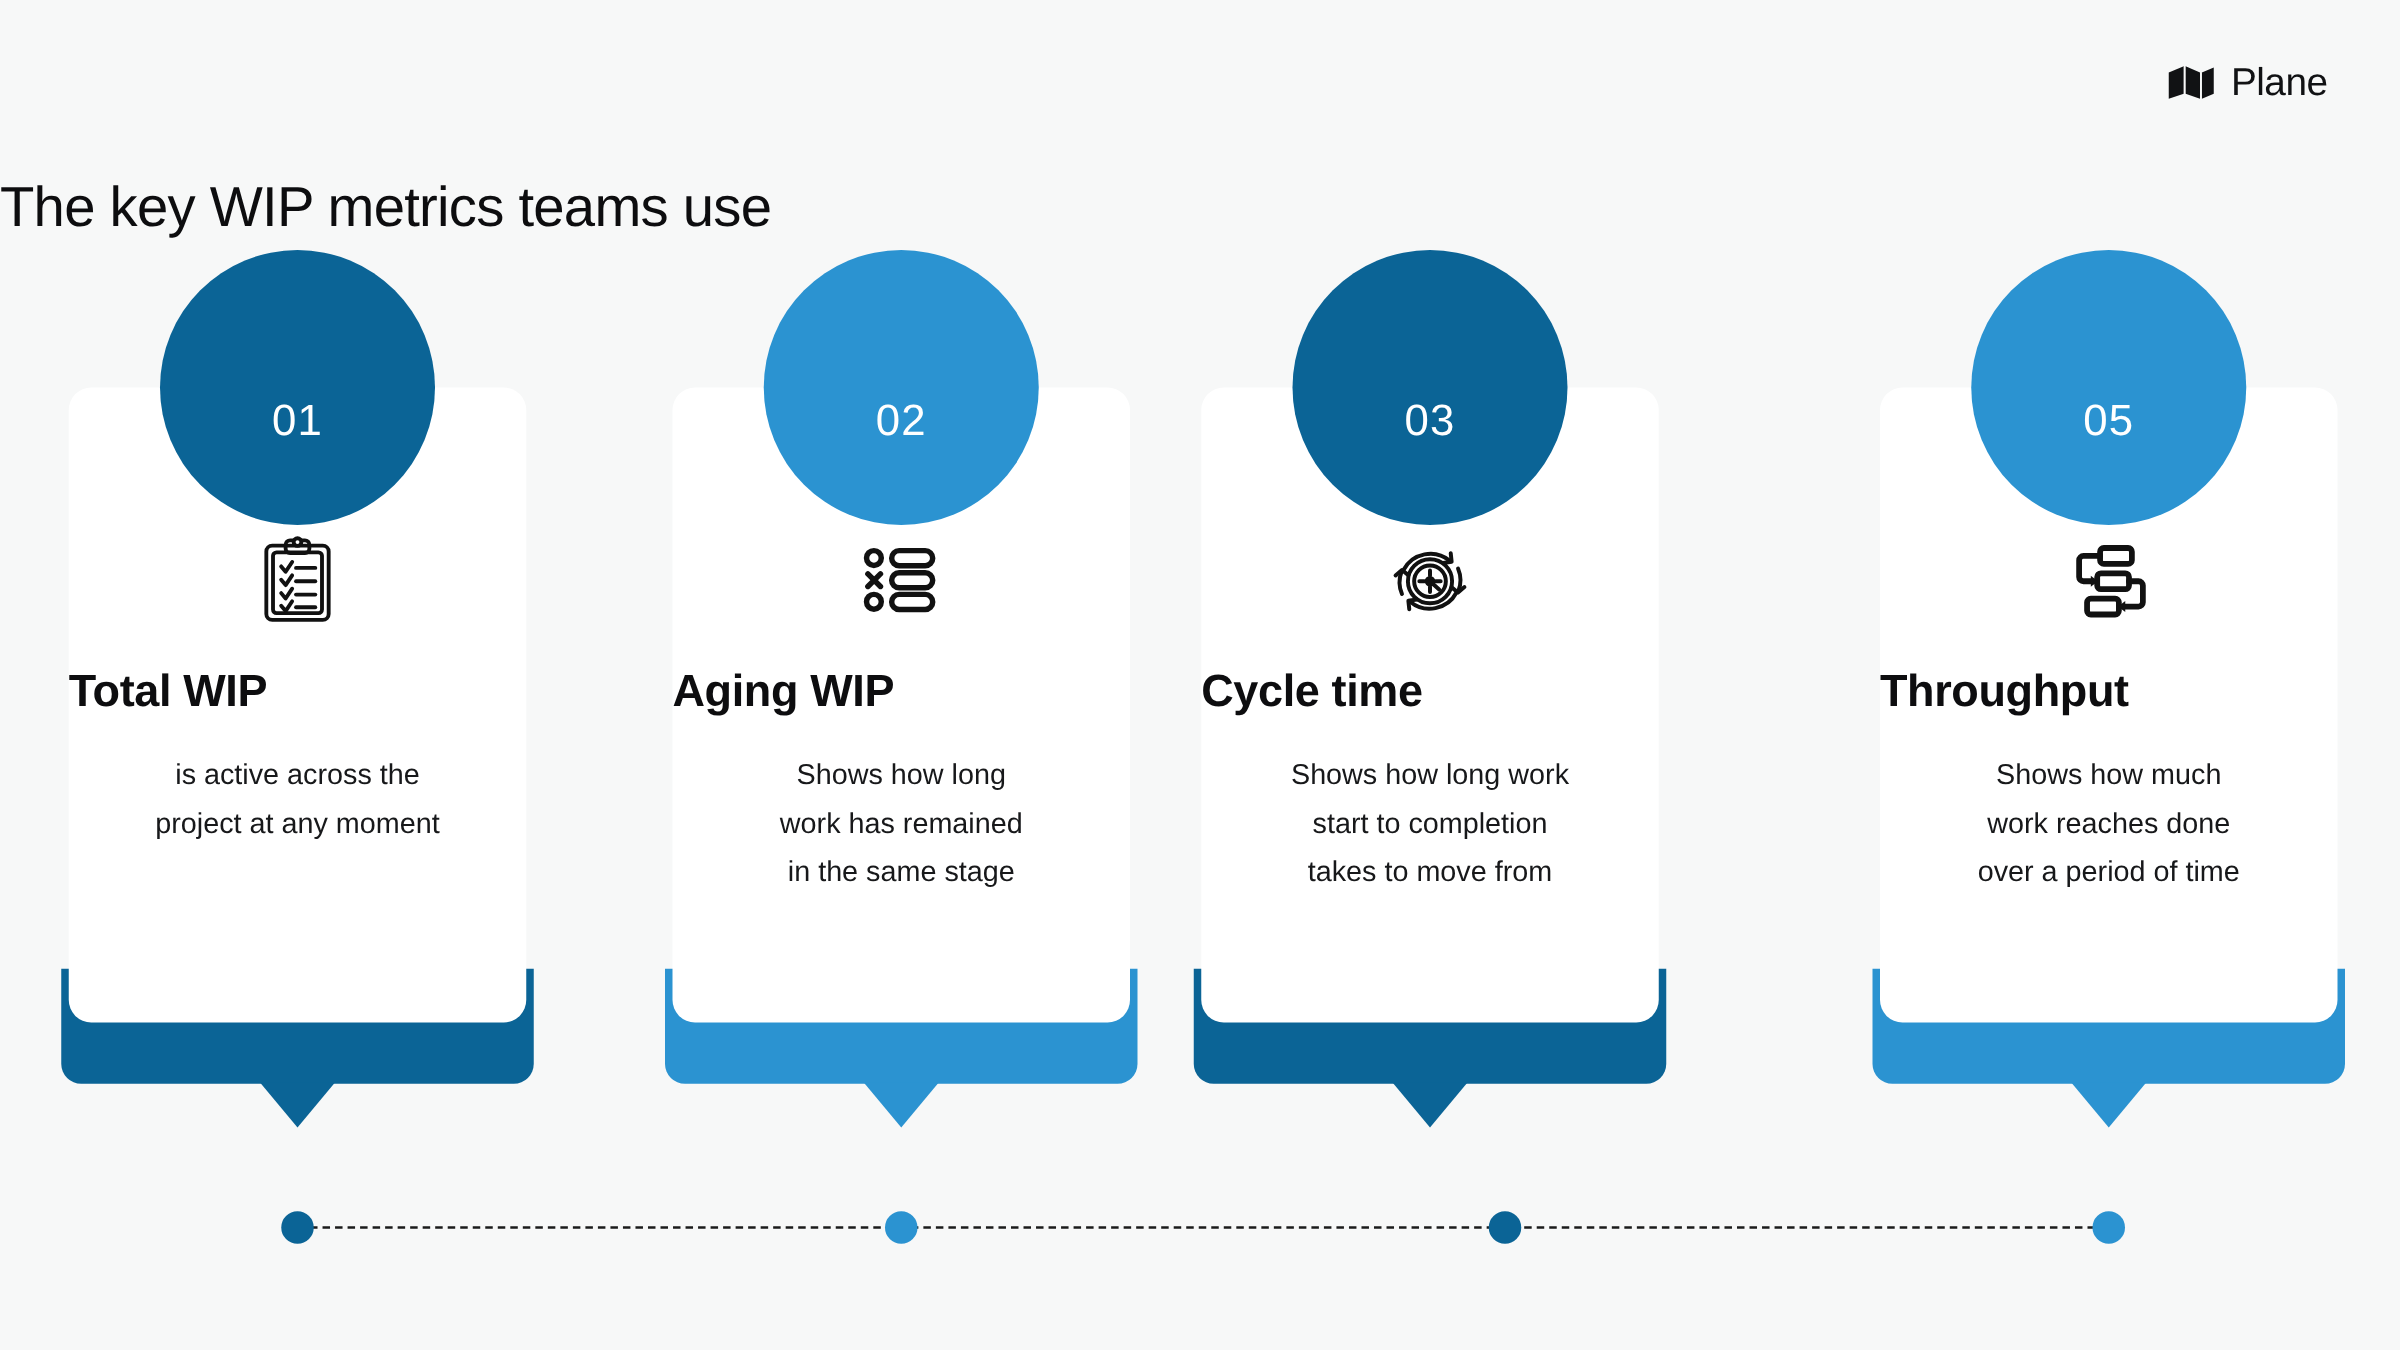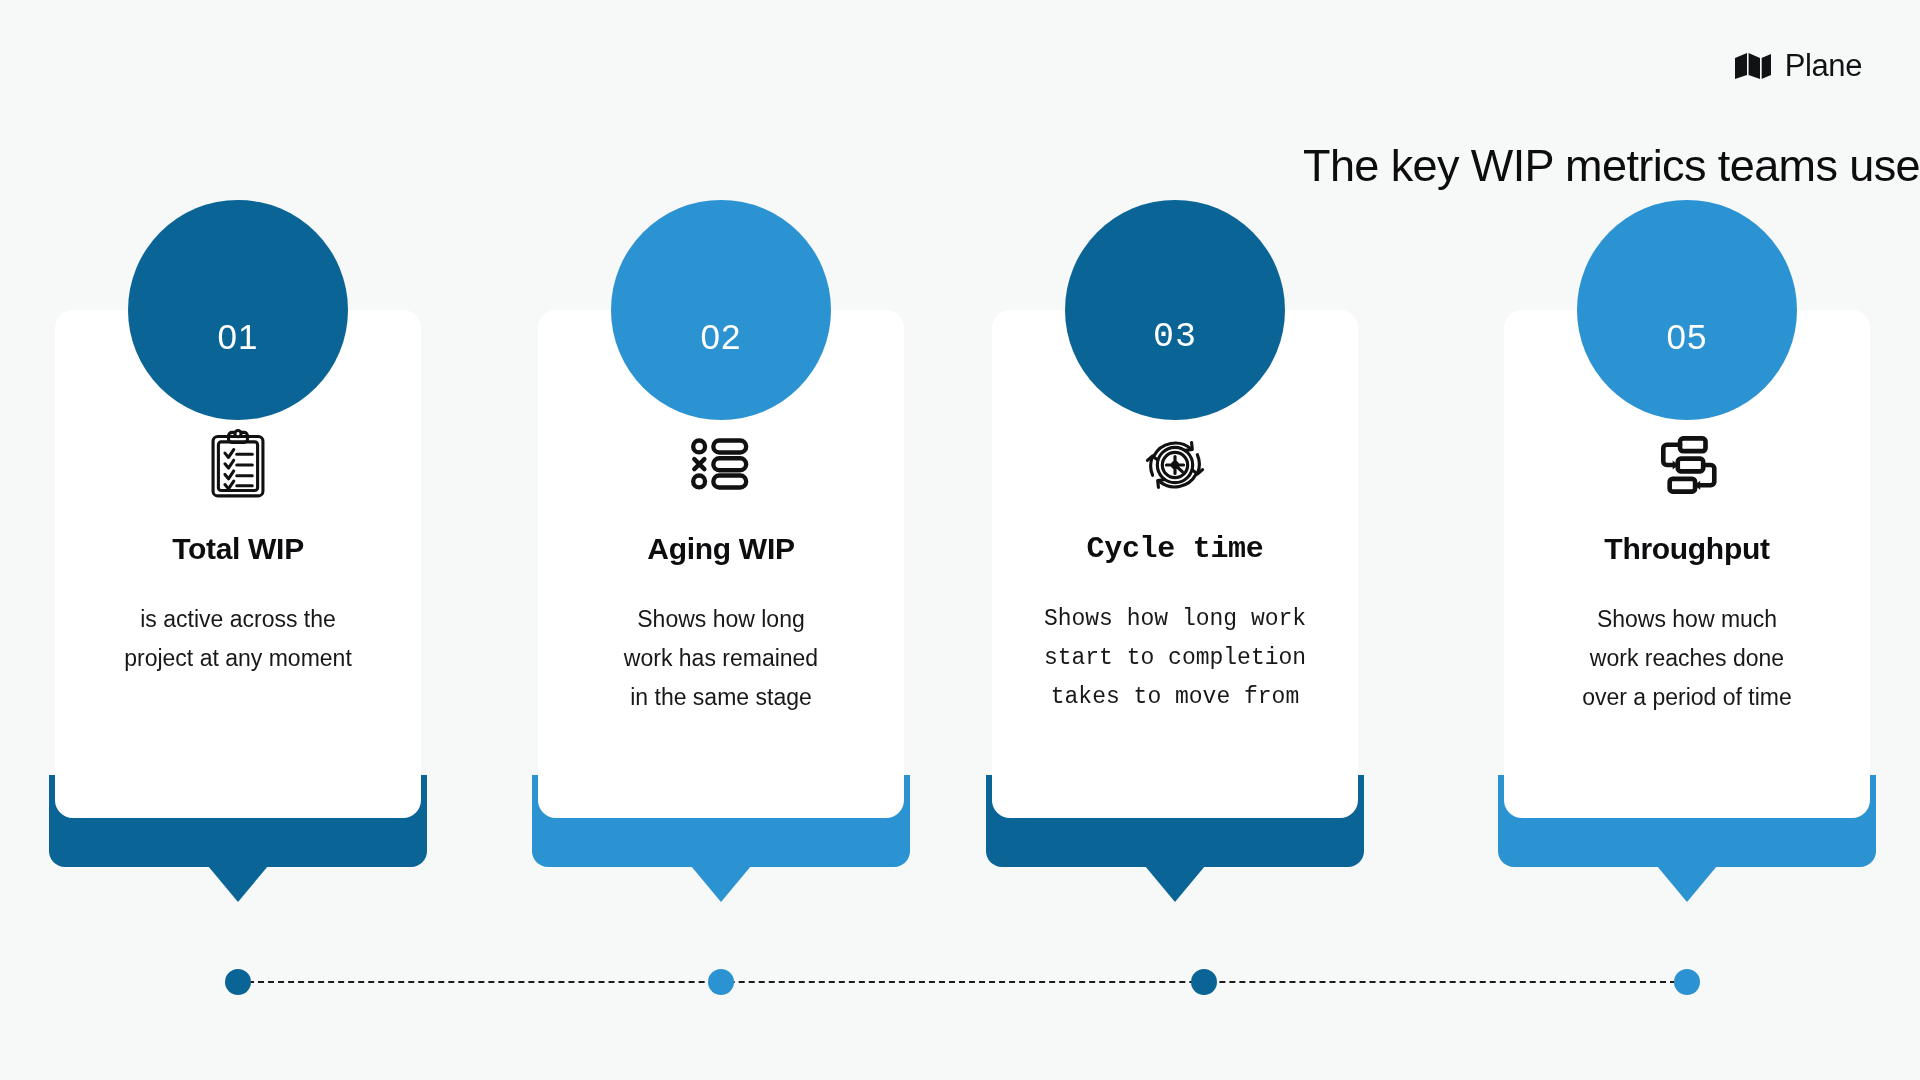--- a/index.html
+++ b/index.html
@@ -16,35 +16,35 @@
   .brand {
     position:absolute; top:48px; right:58px;
     display:flex; align-items:center; gap:12px;
   }
   .brand-mark { width:40px; height:30px; display:block; }
   .brand-name { font-size:31px; color:#111214; letter-spacing:-0.4px; }
 
   
   .page-title {
     position:absolute; top:140px; left:0; width:1920px;
-    text-align:right;
+    text-align:left;
     font-size:45px; font-weight:400; color:#0d0d0f;
     letter-spacing:-0.6px;
   }
 
   
   .cards {
     position:absolute; top:310px; left:0; width:1920px; height:620px;
   }
   .card-wrap {
     position:absolute; top:0; width:366px; height:620px;
   }
   .card-wrap.c1 { left:55px; }
   .card-wrap.c2 { left:538px; }
-  .card-wrap.c3 { left:992px;font-family:Liberation Mono, monospace; }
+  .card-wrap.c3 { left:961px; }
   .card-wrap.c4 { left:1504px; }
 
   
   .card-body {
     position:absolute; top:0; left:0;
     width:366px; height:508px;
     background:#ffffff;
     border-radius:18px;
     overflow:hidden;
     z-index:2;
@@ -69,22 +69,21 @@
     position:absolute; top:110px; left:50%;
     width:90px; height:90px; margin-left:-45px;
     z-index:4;
     display:flex; align-items:center; justify-content:center;
   }
   .card-icon svg { display:block; }
 
   
   .card-heading {
     position:absolute; top:222px; left:0; width:366px;
-    text-align:center;
-    font-size:30px; font-weight:700; color:#0d0d0f;
+    font-size:36px; font-weight:700; color:#0d0d0f;
     letter-spacing:-0.3px;
     z-index:4;
   }
   
   .card-desc {
     position:absolute; top:290px; left:28px; width:310px;
     text-align:center;
     font-size:23px; line-height:39px; color:#17181a;
     font-weight:400;
     z-index:4;

